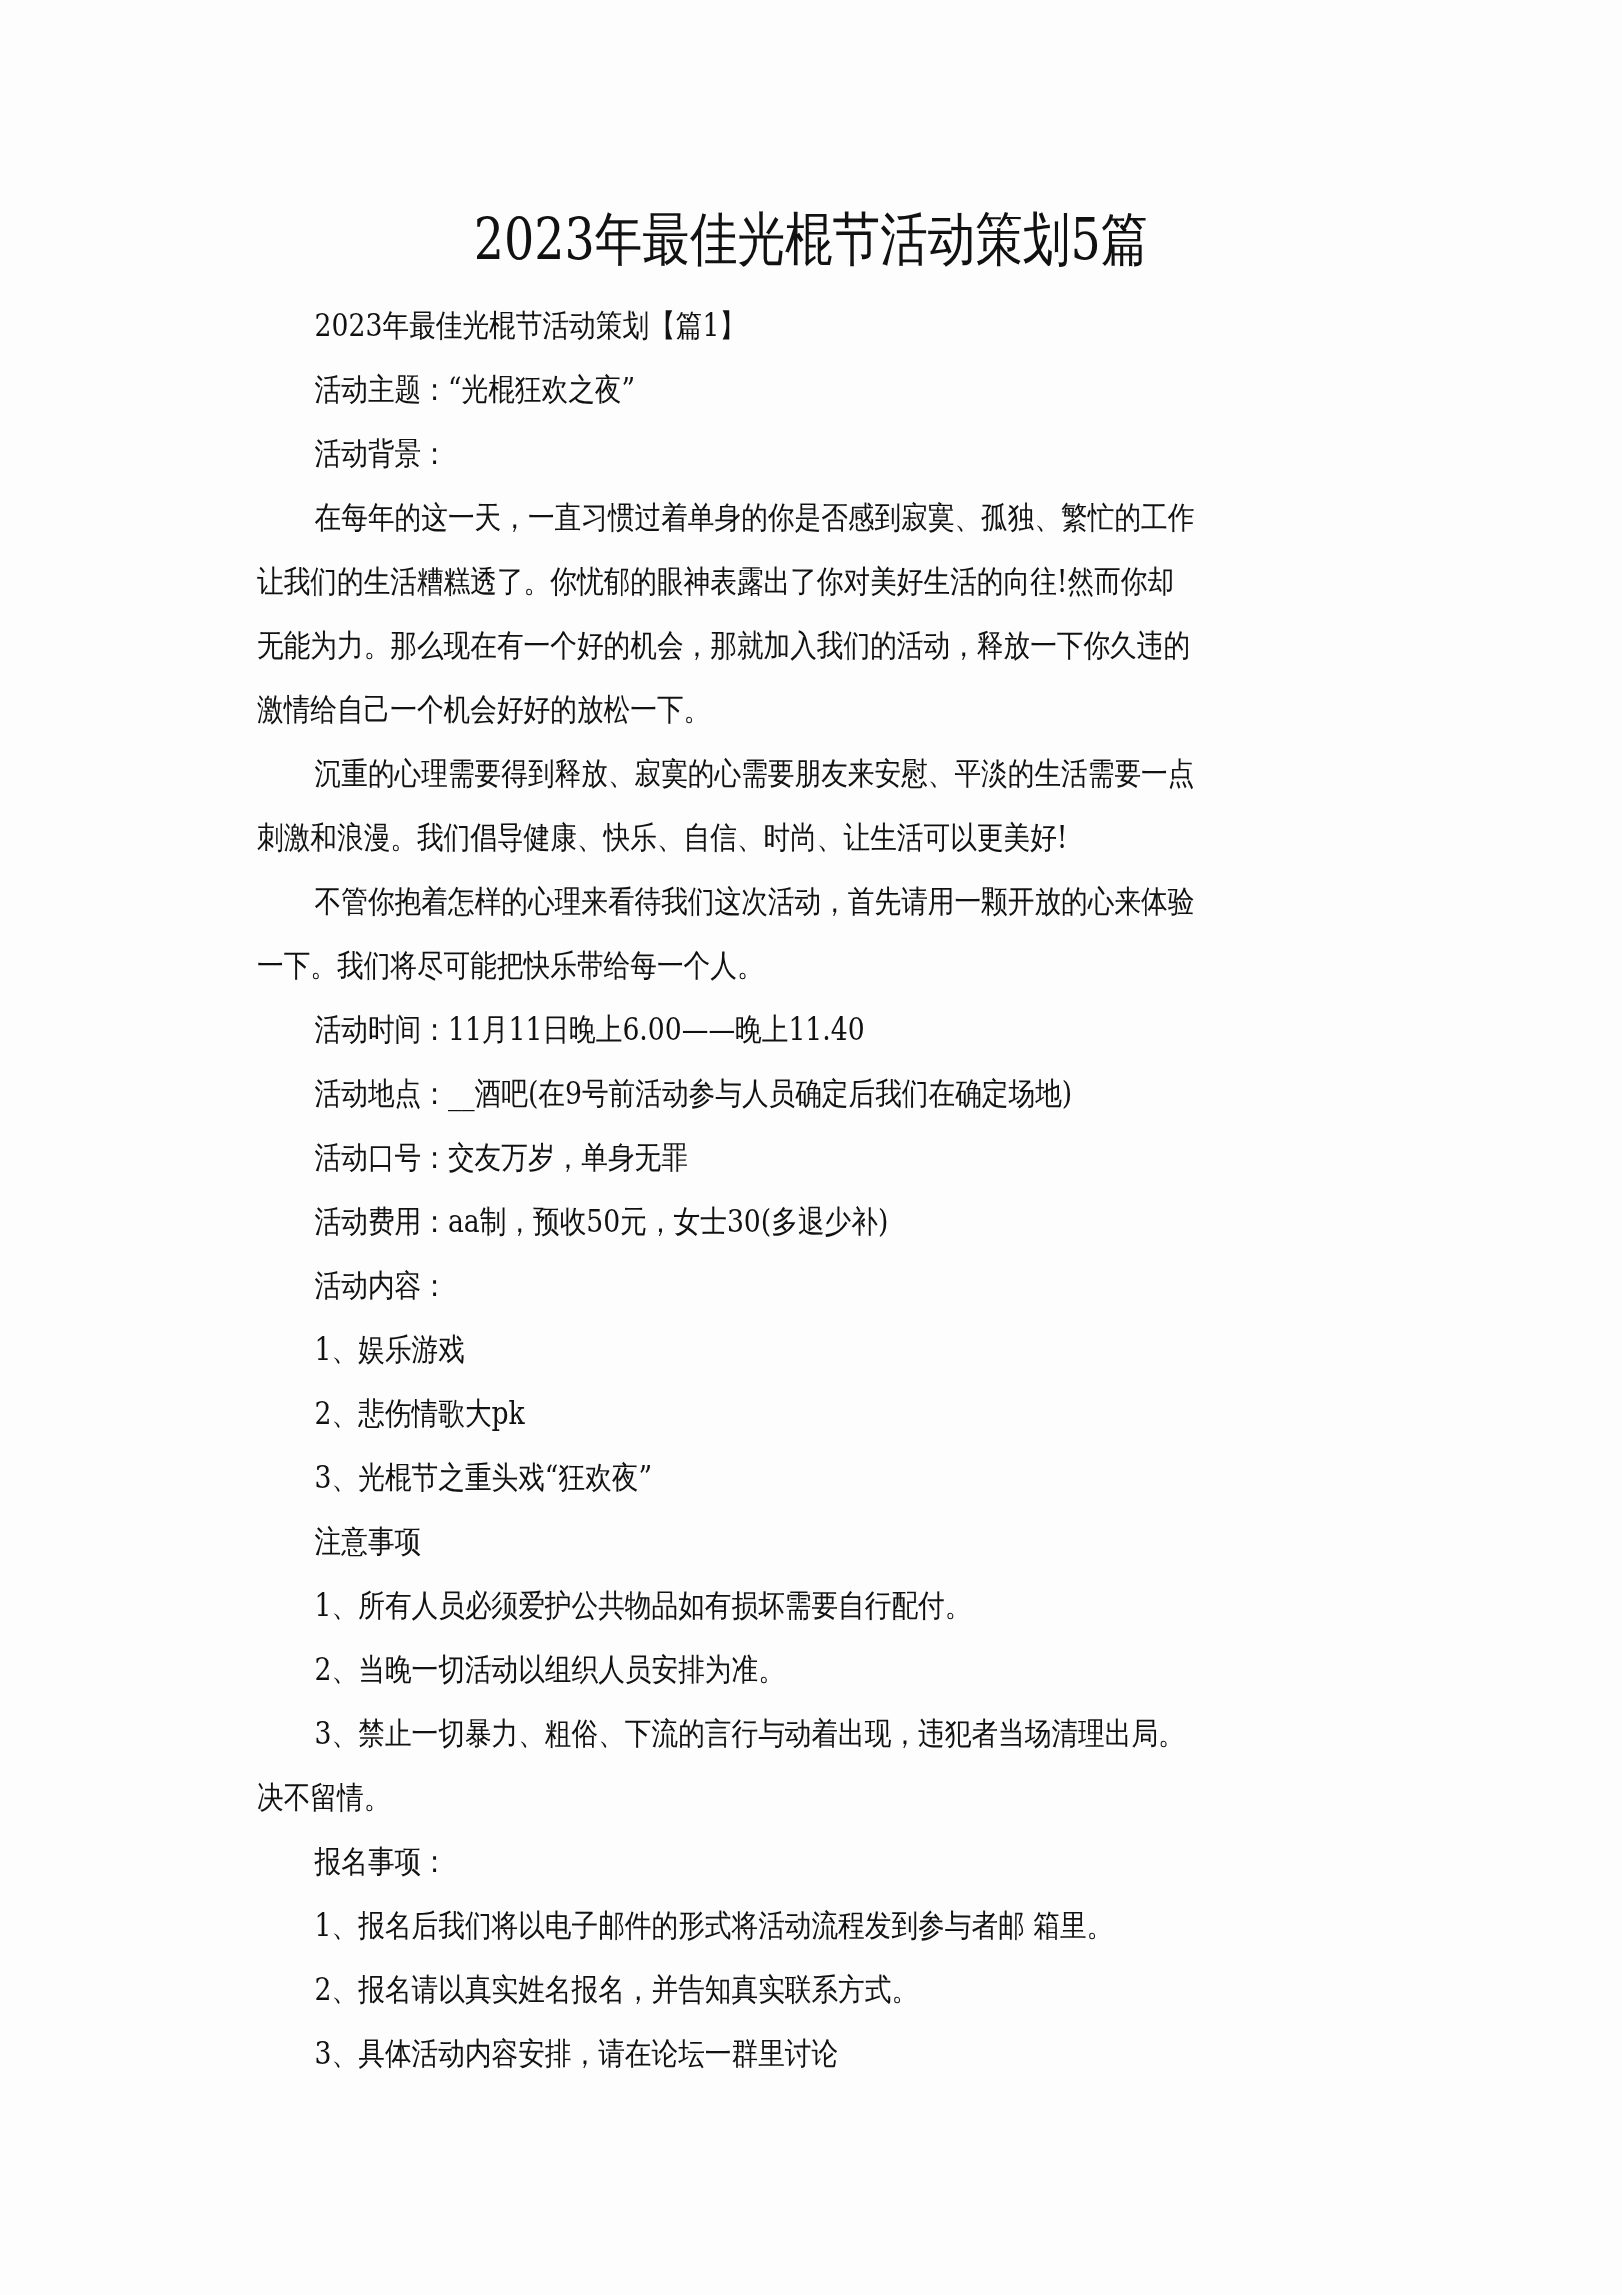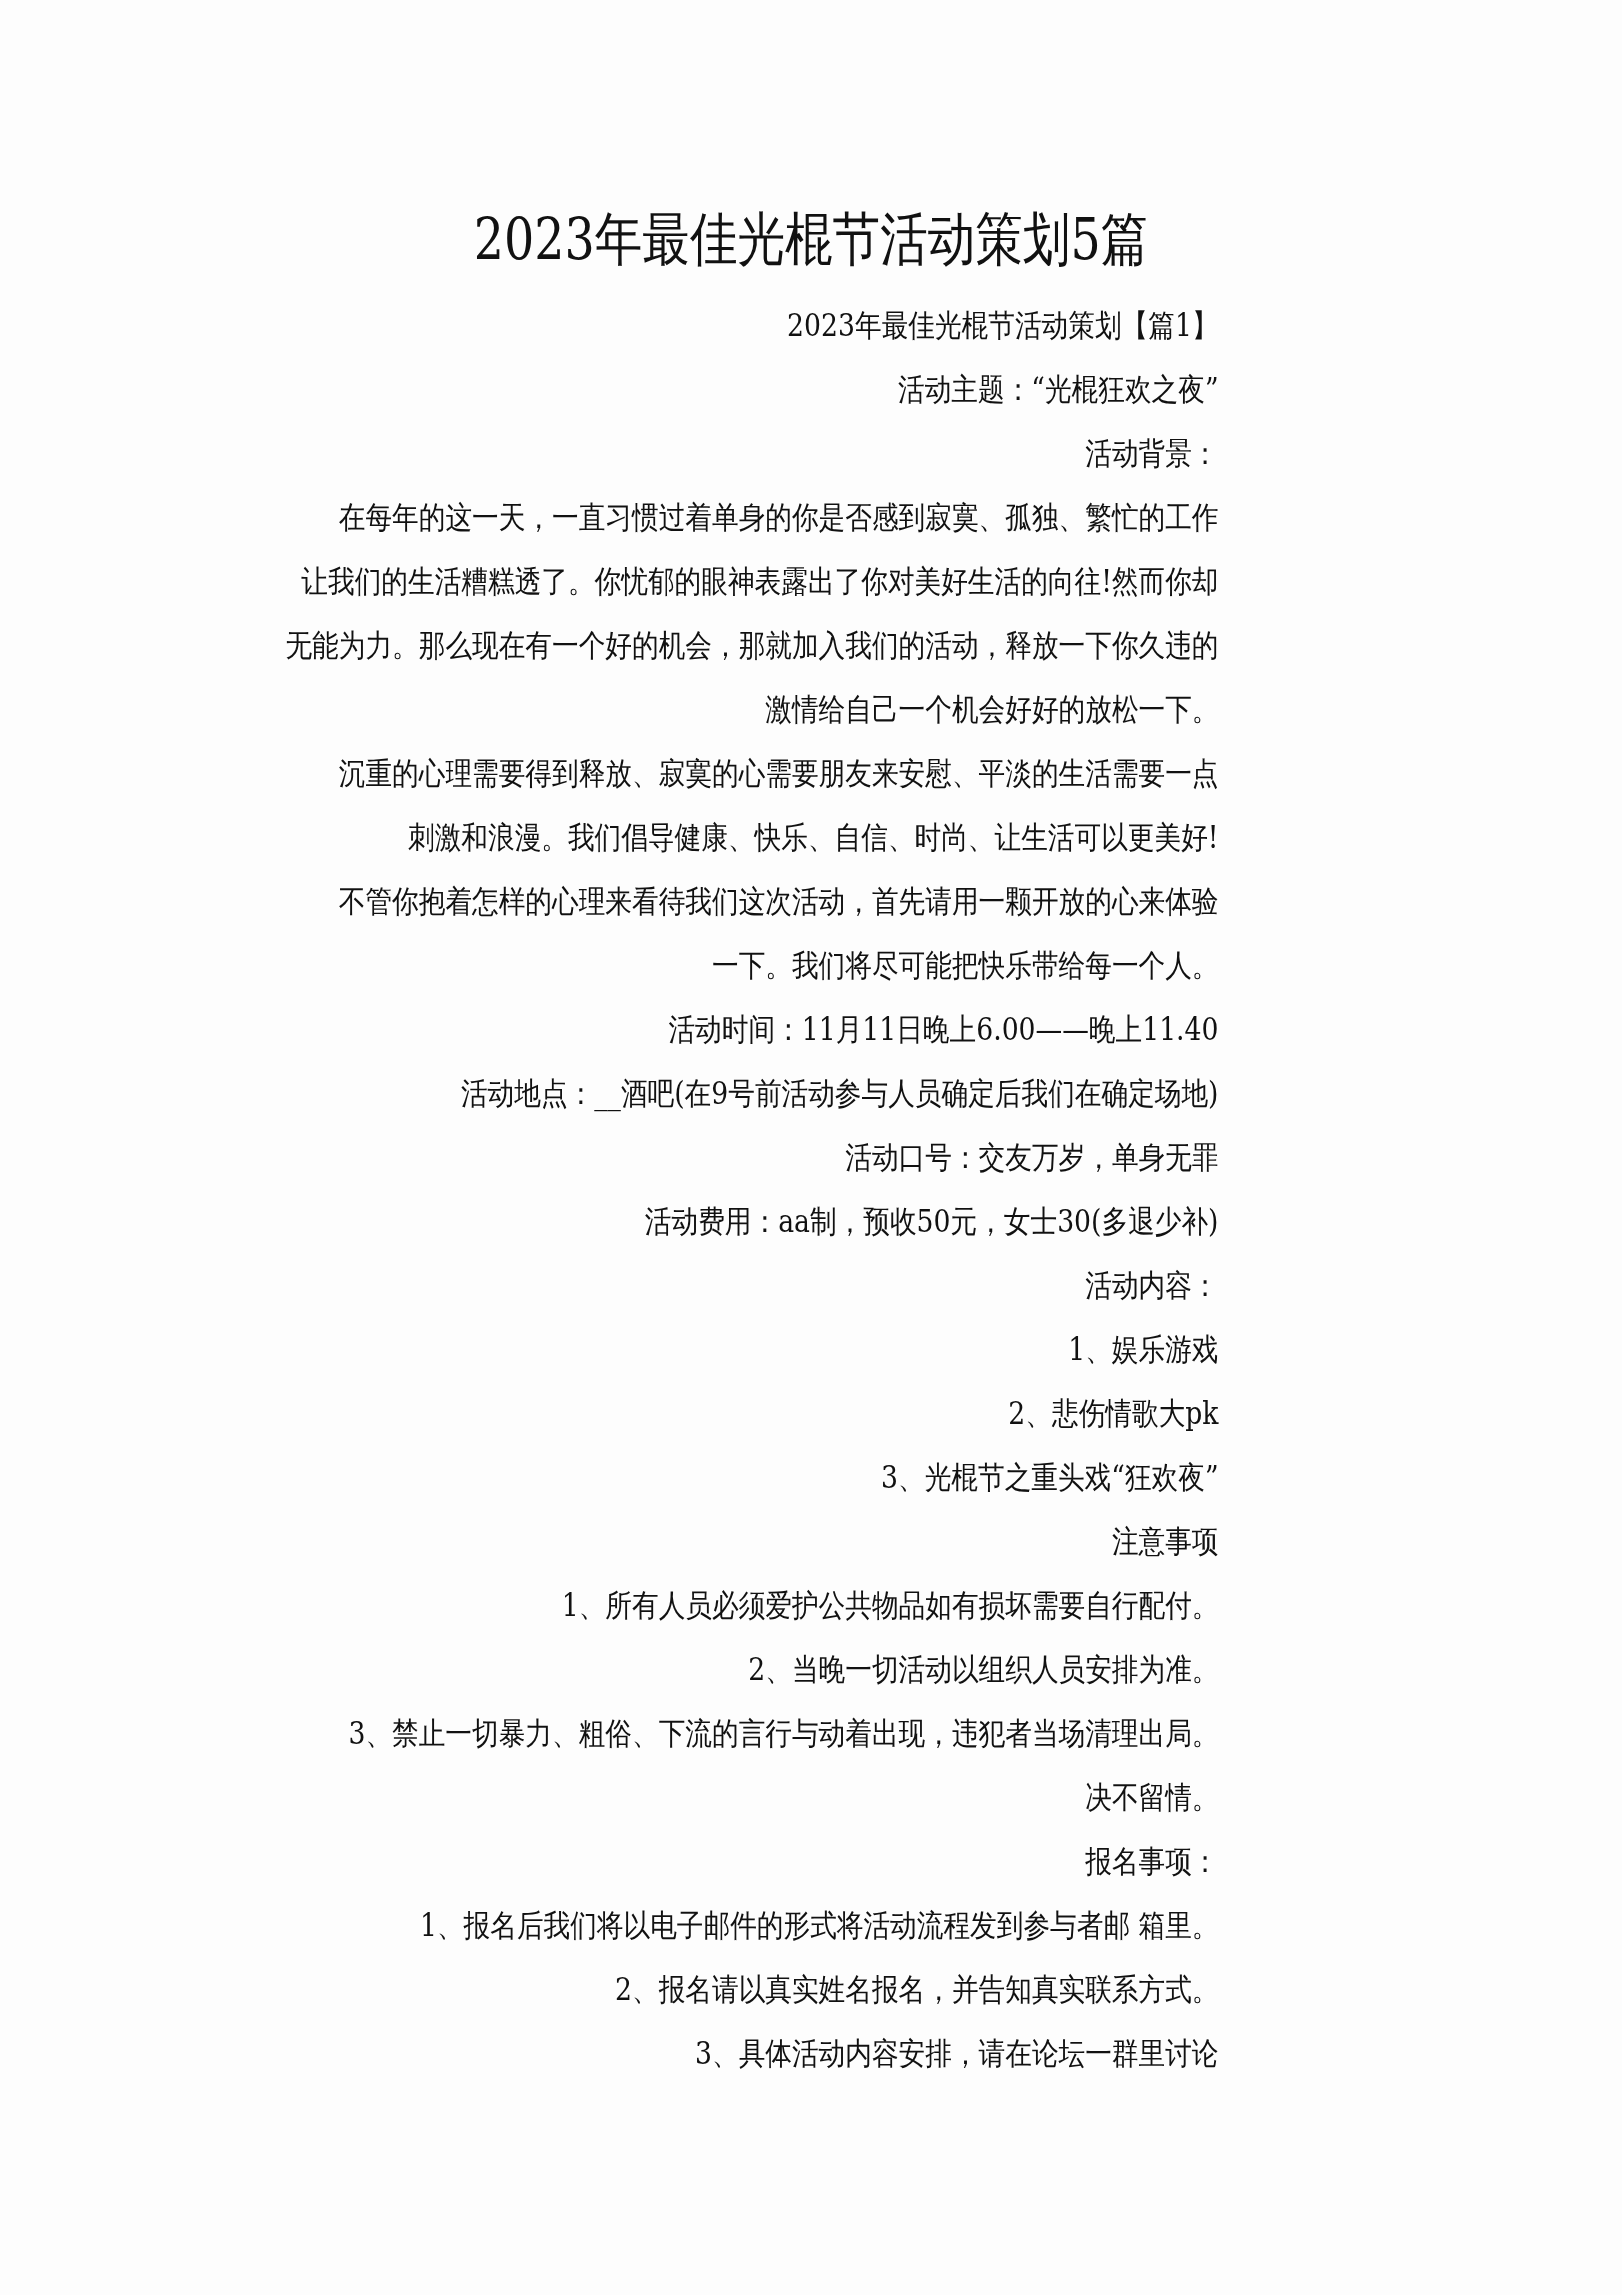--- a/index.html
+++ b/index.html
@@ -29,24 +29,23 @@
       text-align: center;
       font-size: 58px;
       line-height: 79px;
       white-space: nowrap;
       letter-spacing: 0px;
       transform: scaleX(0.82);
       transform-origin: center top;
     }
     .body {
       position: absolute;
-      left: 0;
+      left: 12px;
       top: 293px;
       width: 1132px;
-      text-align: right;
     }
     .line {
       height: 64px;
       line-height: 64px;
       font-size: 31px;
       white-space: nowrap;
       transform: scaleX(0.86);
       transform-origin: left center;
     }
     .indent {

